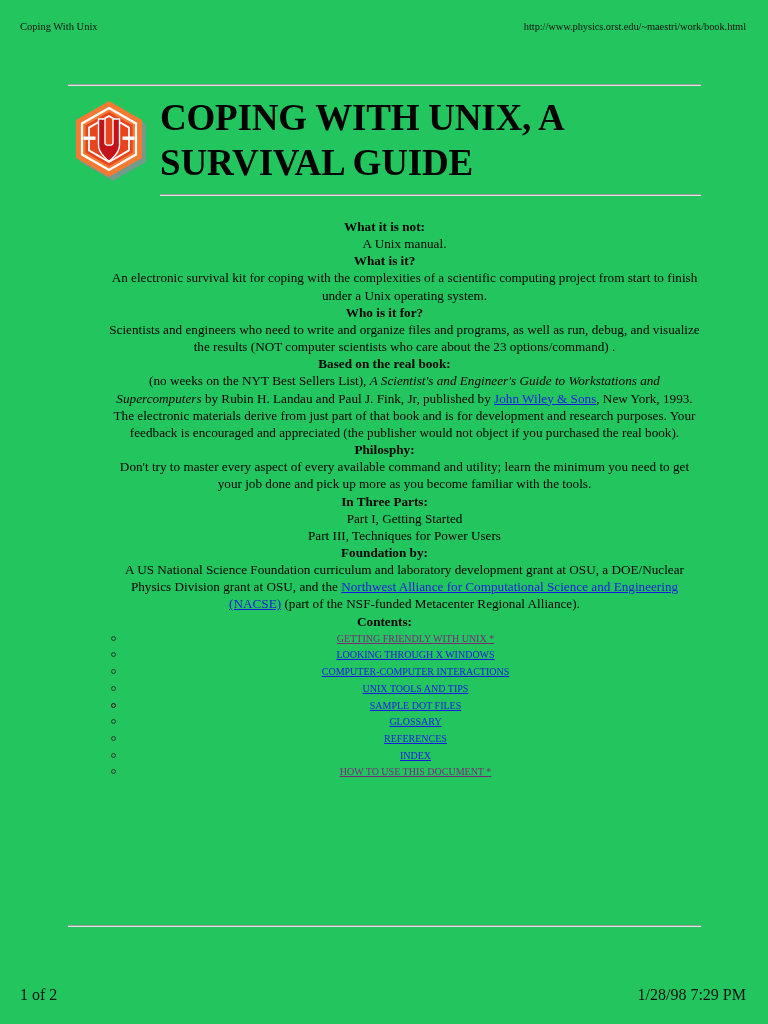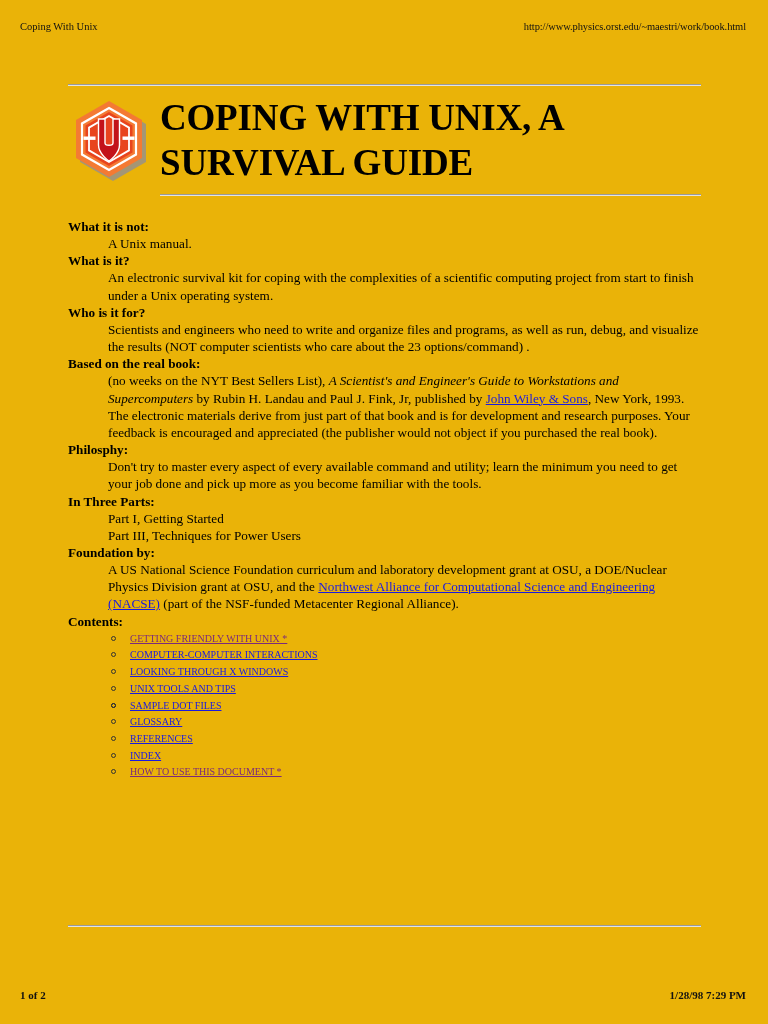--- a/index.html
+++ b/index.html
@@ -5,21 +5,21 @@
 <style>
   html, body {
     margin: 0;
     padding: 0;
     background: #ffffff;
   }
   .page {
     position: relative;
     width: 768px;
     height: 1024px;
-    background: #eab308;
+    background: #22c55e;
     font-family: "Liberation Serif", "DejaVu Serif", serif;
     color: #000000;
     overflow: hidden;
   }
 
   
   .print-header {
     position: absolute;
     top: 20px;
     left: 20px;
@@ -92,20 +92,21 @@
   }
   .title-rule-wrap hr.rule { margin-left: 0; }
 
   .clearer { clear: both; height: 0; font-size: 0; line-height: 0; }
 
   
   .body {
     padding-top: 18px;
     font-size: 13.2px;
     line-height: 1.30;
+    text-align: center;
   }
   .dt {
     font-weight: bold;
     margin: 0;
   }
   .dd {
     margin: 0 0 0 40px;
   }
   .dd.tight { margin-bottom: 0; }
   .ital { font-style: italic; }
@@ -152,24 +153,23 @@
     width: 633px;
   }
 
   
   .print-footer {
     position: absolute;
     left: 20px;
     right: 22px;
     top: 988px;
     height: 14px;
-    font-size: 11px;
+    font-size: 16px;
     line-height: 14px;
     color: #111;
-    font-weight: bold;
   }
   .print-footer .pf-left { position: absolute; left: 0; top: 0; }
   .print-footer .pf-right { position: absolute; right: 0; top: 0; white-space: nowrap; }
 </style>
 </head>
 <body>
 
 <div class="page">
 
   <div class="print-header">
@@ -231,22 +231,22 @@
       <p class="dt">In Three Parts:</p>
       <p class="dd tight">Part I, Getting Started</p>
       <p class="dd tight">Part III, Techniques for Power Users</p>
 
       <p class="dt">Foundation by:</p>
       <p class="dd"><span>A US National Science Foundation curriculum and laboratory development grant at OSU, a DOE/Nuclear Physics Division grant at OSU, and the </span><a href="#" class="link">Northwest Alliance for Computational Science and Engineering (NACSE)</a><span> (part of the NSF-funded Metacenter Regional Alliance).</span></p>
 
       <p class="dt">Contents:</p>
       <ul class="contents">
         <li><span class="bullet"></span><a href="#" class="link visited">GETTING FRIENDLY WITH UNIX *</a></li>
+        <li><span class="bullet"></span><a href="#" class="link">LOOKING THROUGH X WINDOWS</a></li>
         <li><span class="bullet"></span><a href="#" class="link">COMPUTER-COMPUTER INTERACTIONS</a></li>
-        <li><span class="bullet"></span><a href="#" class="link">LOOKING THROUGH X WINDOWS</a></li>
         <li><span class="bullet"></span><a href="#" class="link">UNIX TOOLS AND TIPS</a></li>
         <li><span class="bullet"></span></li>
         <li><span class="bullet"></span><a href="#" class="link">SAMPLE DOT FILES</a></li>
         <li><span class="bullet"></span><a href="#" class="link">GLOSSARY</a></li>
         <li><span class="bullet"></span><a href="#" class="link">REFERENCES</a></li>
         <li><span class="bullet"></span><a href="#" class="link">INDEX</a></li>
         <li><span class="bullet"></span><a href="#" class="link visited">HOW TO USE THIS DOCUMENT *</a></li>
       </ul>
 
     </div>

